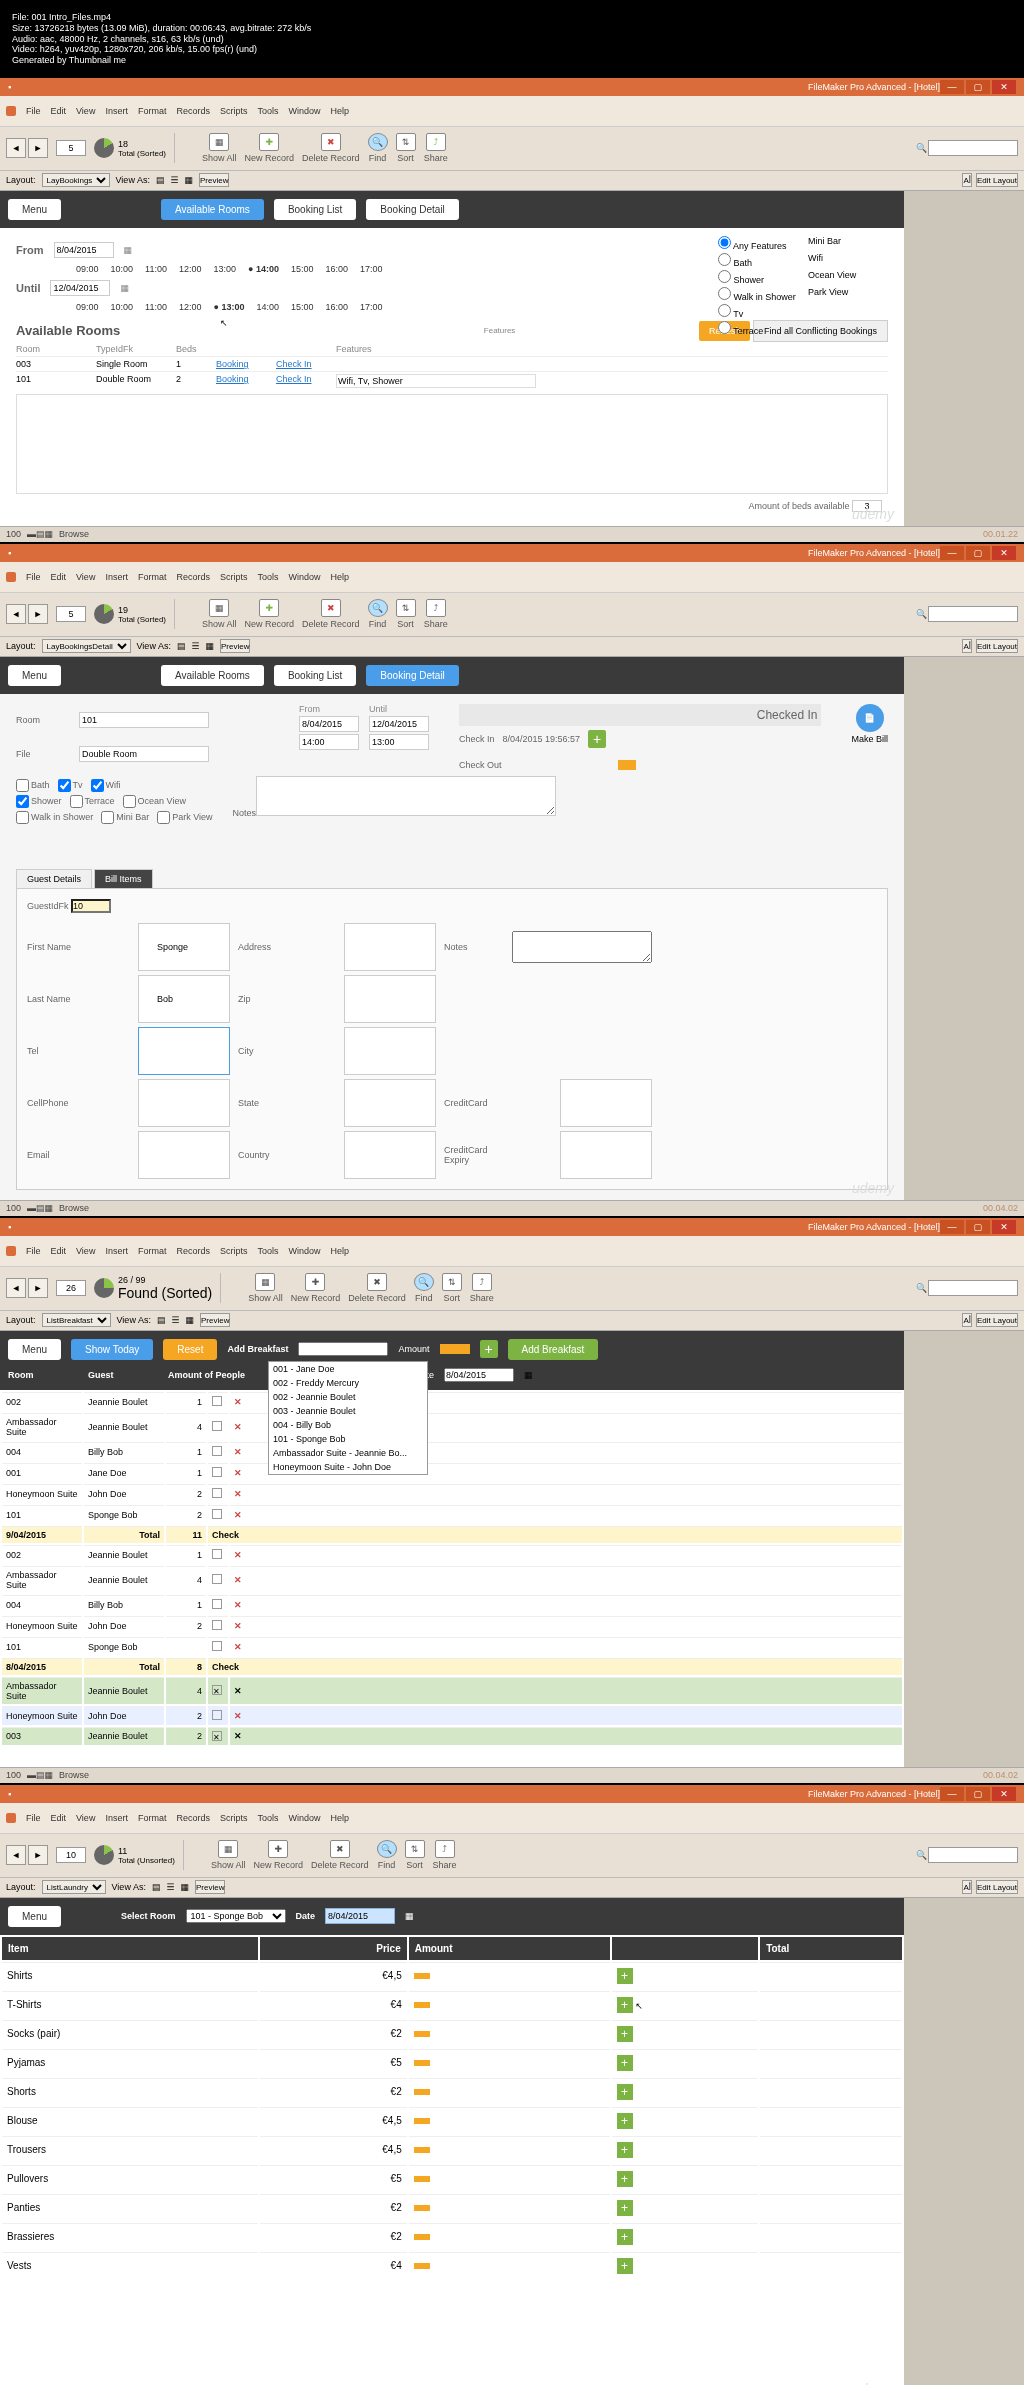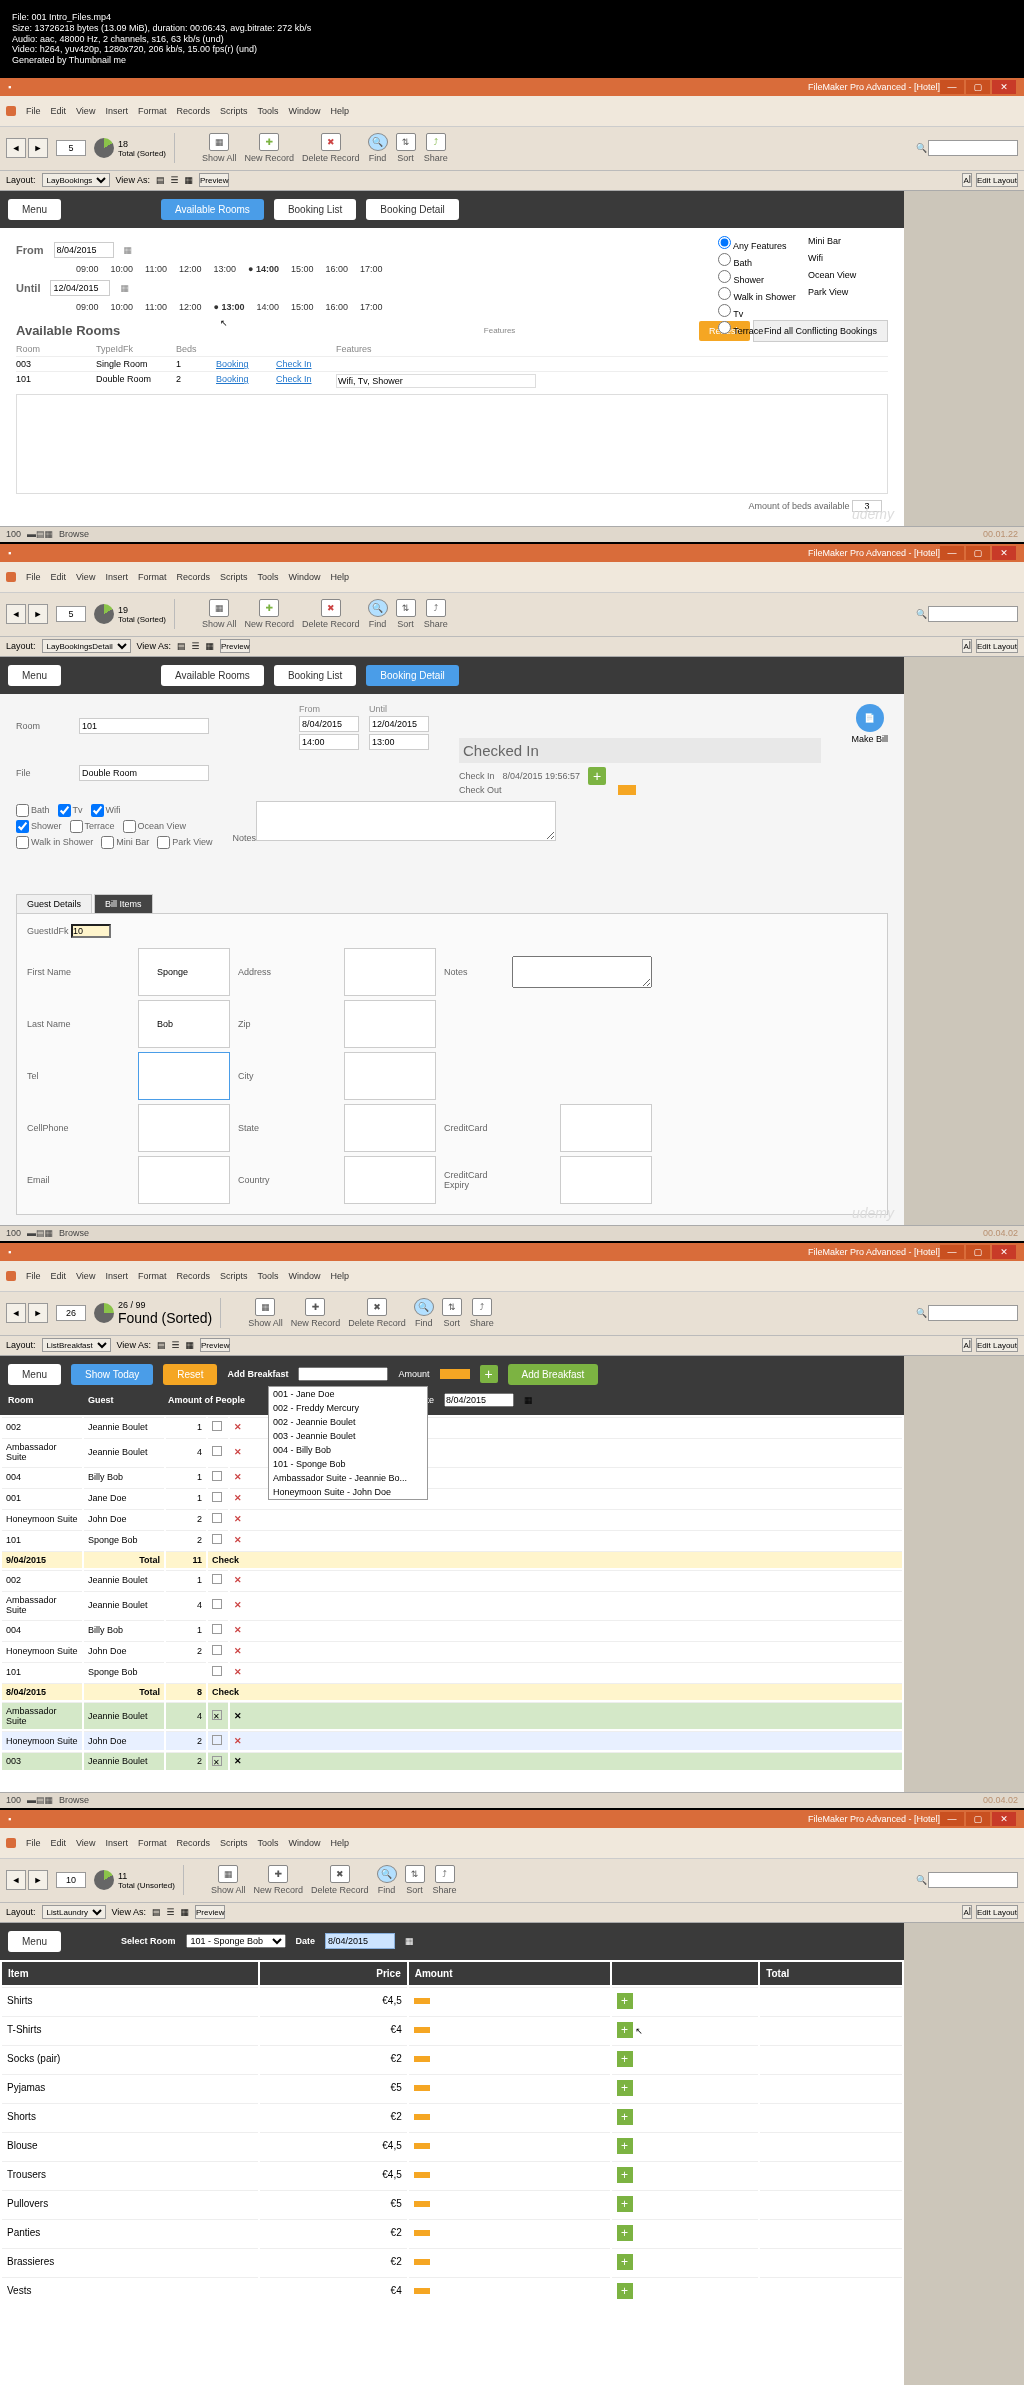--- a/index.html
+++ b/index.html
@@ -50,21 +50,21 @@
 .tblrow a { color: #2277cc; text-decoration: underline; }
 .white-area { background: #fff; border: 1px solid #ddd; height: 100px; margin-top: 4px; }
 .beds-foot { text-align: right; padding: 6px; color: #666; font-size: 9px; }
 .beds-foot input { width: 30px; border: 1px solid #ccc; text-align: center; }
 .statusbar { background: #e0d8cc; padding: 3px 6px; display: flex; align-items: center; gap: 6px; font-size: 8px; color: #444; border-top: 1px solid #aaa; height: 16px; }
 .statusbar .timestamp { margin-left: auto; color: #b89070; }
 .watermark { position: absolute; right: 10px; bottom: 4px; color: #ddd; font-size: 14px; font-style: italic; }
 
 
 .detail-content { background: #f5f5f5; padding: 10px 16px; }
-.checkedin { background: #e8e8e8; padding: 4px; text-align: left; font-size: 15px; color: #666; margin-top: 34px; }
+.checkedin { background: #e8e8e8; padding: 4px; text-align: right; font-size: 12px; color: #666; }
 .formgrid { display: grid; grid-template-columns: 60px 130px; gap: 3px; align-items: center; font-size: 9px; color: #666; }
 .formgrid input { border: 1px solid #ccc; padding: 2px; font-size: 9px; }
 .chk-row { display: flex; gap: 8px; font-size: 9px; color: #666; margin: 3px 0; }
 .chk-row label { display: flex; align-items: center; gap: 2px; }
 .tabs { display: flex; gap: 2px; margin-top: 10px; }
 .tab { padding: 4px 10px; border: 1px solid #ccc; border-bottom: none; background: #f0f0f0; font-size: 9px; margin-top: 32px; }
 .tab.active { background: #444; color: #fff; }
 .tabbody { background: #fafafa; border: 1px solid #ccc; padding: 10px; min-height: 140px; }
 .guestform { display: grid; grid-template-columns: 55px 140px 50px 140px 60px 140px; gap: 4px 8px; font-size: 9px; color: #666; align-items: center; }
 .guestform input { border: 1px solid #ccc; padding: 18px; margin-left: 48px; }
@@ -407,21 +407,21 @@
                 <input class="datefield" value="13:00" style="">
               </div>
           </div>
           <div style="flex:1">
             <div class="checkedin">Checked In</div>
             <div style="display:flex;gap:8px;align-items:center;margin-top:4px;font-size:9px;color:#666">
                 <span>Check In</span>
                 <span>8/04/2015 19:56:57</span>
                 <span class="plusicon">+</span>
               </div>
-            <div style="display:flex;gap:8px;align-items:flex-start;margin-top:0;font-size:9px;color:#666">
+            <div style="display:flex;gap:8px;align-items:flex-start;margin-top:12px;font-size:9px;color:#666">
                 <span>Check Out</span>
                 <span style="width:100px"></span>
                 <span class="minusicon"></span>
               </div>
           </div>
           <div class="makebill">
               <div class="billicon">📄</div>
               <span>Make Bill</span>
             </div>
         </div>

